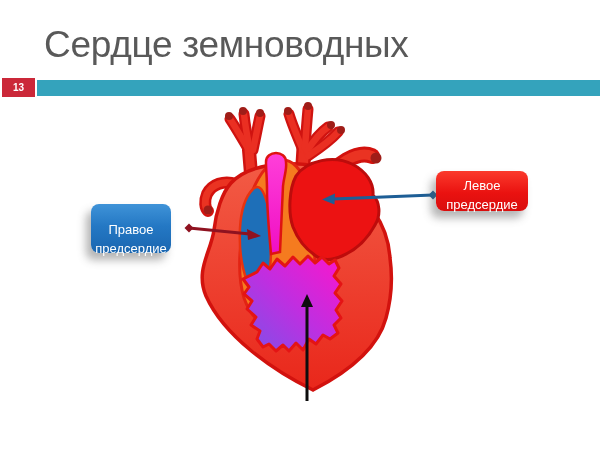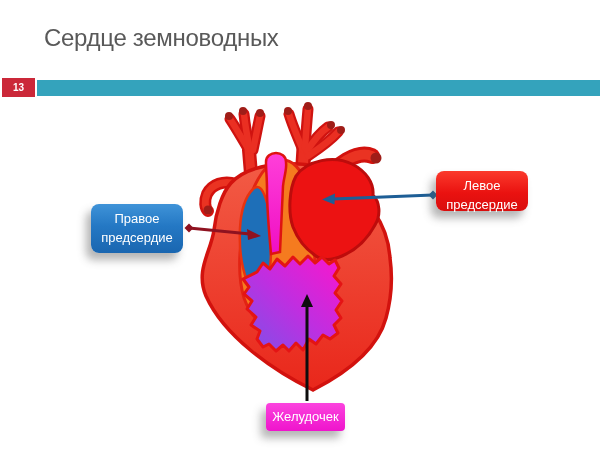--- a/index.html
+++ b/index.html
@@ -3,42 +3,42 @@
 <meta charset="utf-8">
 <style>
   html,body{margin:0;padding:0;}
   body{
     width:600px;height:450px;position:relative;overflow:hidden;
     background:#ffffff;font-family:"Liberation Sans",sans-serif;
   }
   .slide{width:600px;height:450px;position:relative;}
   .title{
     position:absolute;left:44px;top:24px;
-    font-size:24px;color:#595959;letter-spacing:-0.3px;
+    font-size:37px;color:#595959;letter-spacing:-0.3px;
     white-space:nowrap;
   }
   .page-badge{
     position:absolute;left:2px;top:78px;width:33px;height:19px;
     background:#cb2839;color:#ffffff;font-size:10px;font-weight:bold;
     display:flex;align-items:center;justify-content:center;
   }
   .accent-bar{
     position:absolute;left:37px;top:80px;width:563px;height:16px;
     background:#34a3bc;
   }
   .heart-svg{position:absolute;left:0;top:0;z-index:1;}
   .callout{
     position:absolute;z-index:2;color:#ffffff;text-align:center;
     border-radius:8px;box-shadow:-5px 7px 8px rgba(90,90,90,0.45);
   }
   .callout .ln{display:block;}
   .callout-blue{
-    left:91px;top:204px;width:92px;height:49px;
+    left:91px;top:204px;width:80px;height:49px;
     background:linear-gradient(180deg,#3f93d8 0%,#2478c4 45%,#1a66b0 100%);
-    font-size:13px;line-height:19px;padding-top:5px;box-sizing:border-box;
+    font-size:13px;line-height:19px;padding-top:16px;box-sizing:border-box;
   }
   .callout-red{
     left:436px;top:171px;width:92px;height:40px;
     background:linear-gradient(180deg,#fb3a2c 0%,#ea1210 55%,#d90d0d 100%);
     font-size:13px;line-height:19px;padding-top:5px;box-sizing:border-box;
   }
   .callout-magenta{
     left:266px;top:403px;width:79px;height:28px;
     background:linear-gradient(180deg,#fb43de 0%,#ef14cc 100%);
     font-size:13px;line-height:28px;border-radius:4px;
@@ -180,17 +180,14 @@
   <div class="callout callout-blue">
     <span class="ln">Правое</span>
     <span class="ln">предсердие</span>
   </div>
 
   <div class="callout callout-red">
     <span class="ln">Левое</span>
     <span class="ln">предсердие</span>
   </div>
 
-  <div class="callout callout-magenta">
-    <span>Желудочек</span>
-  </div>
 
 </div>
 
 </body></html>

